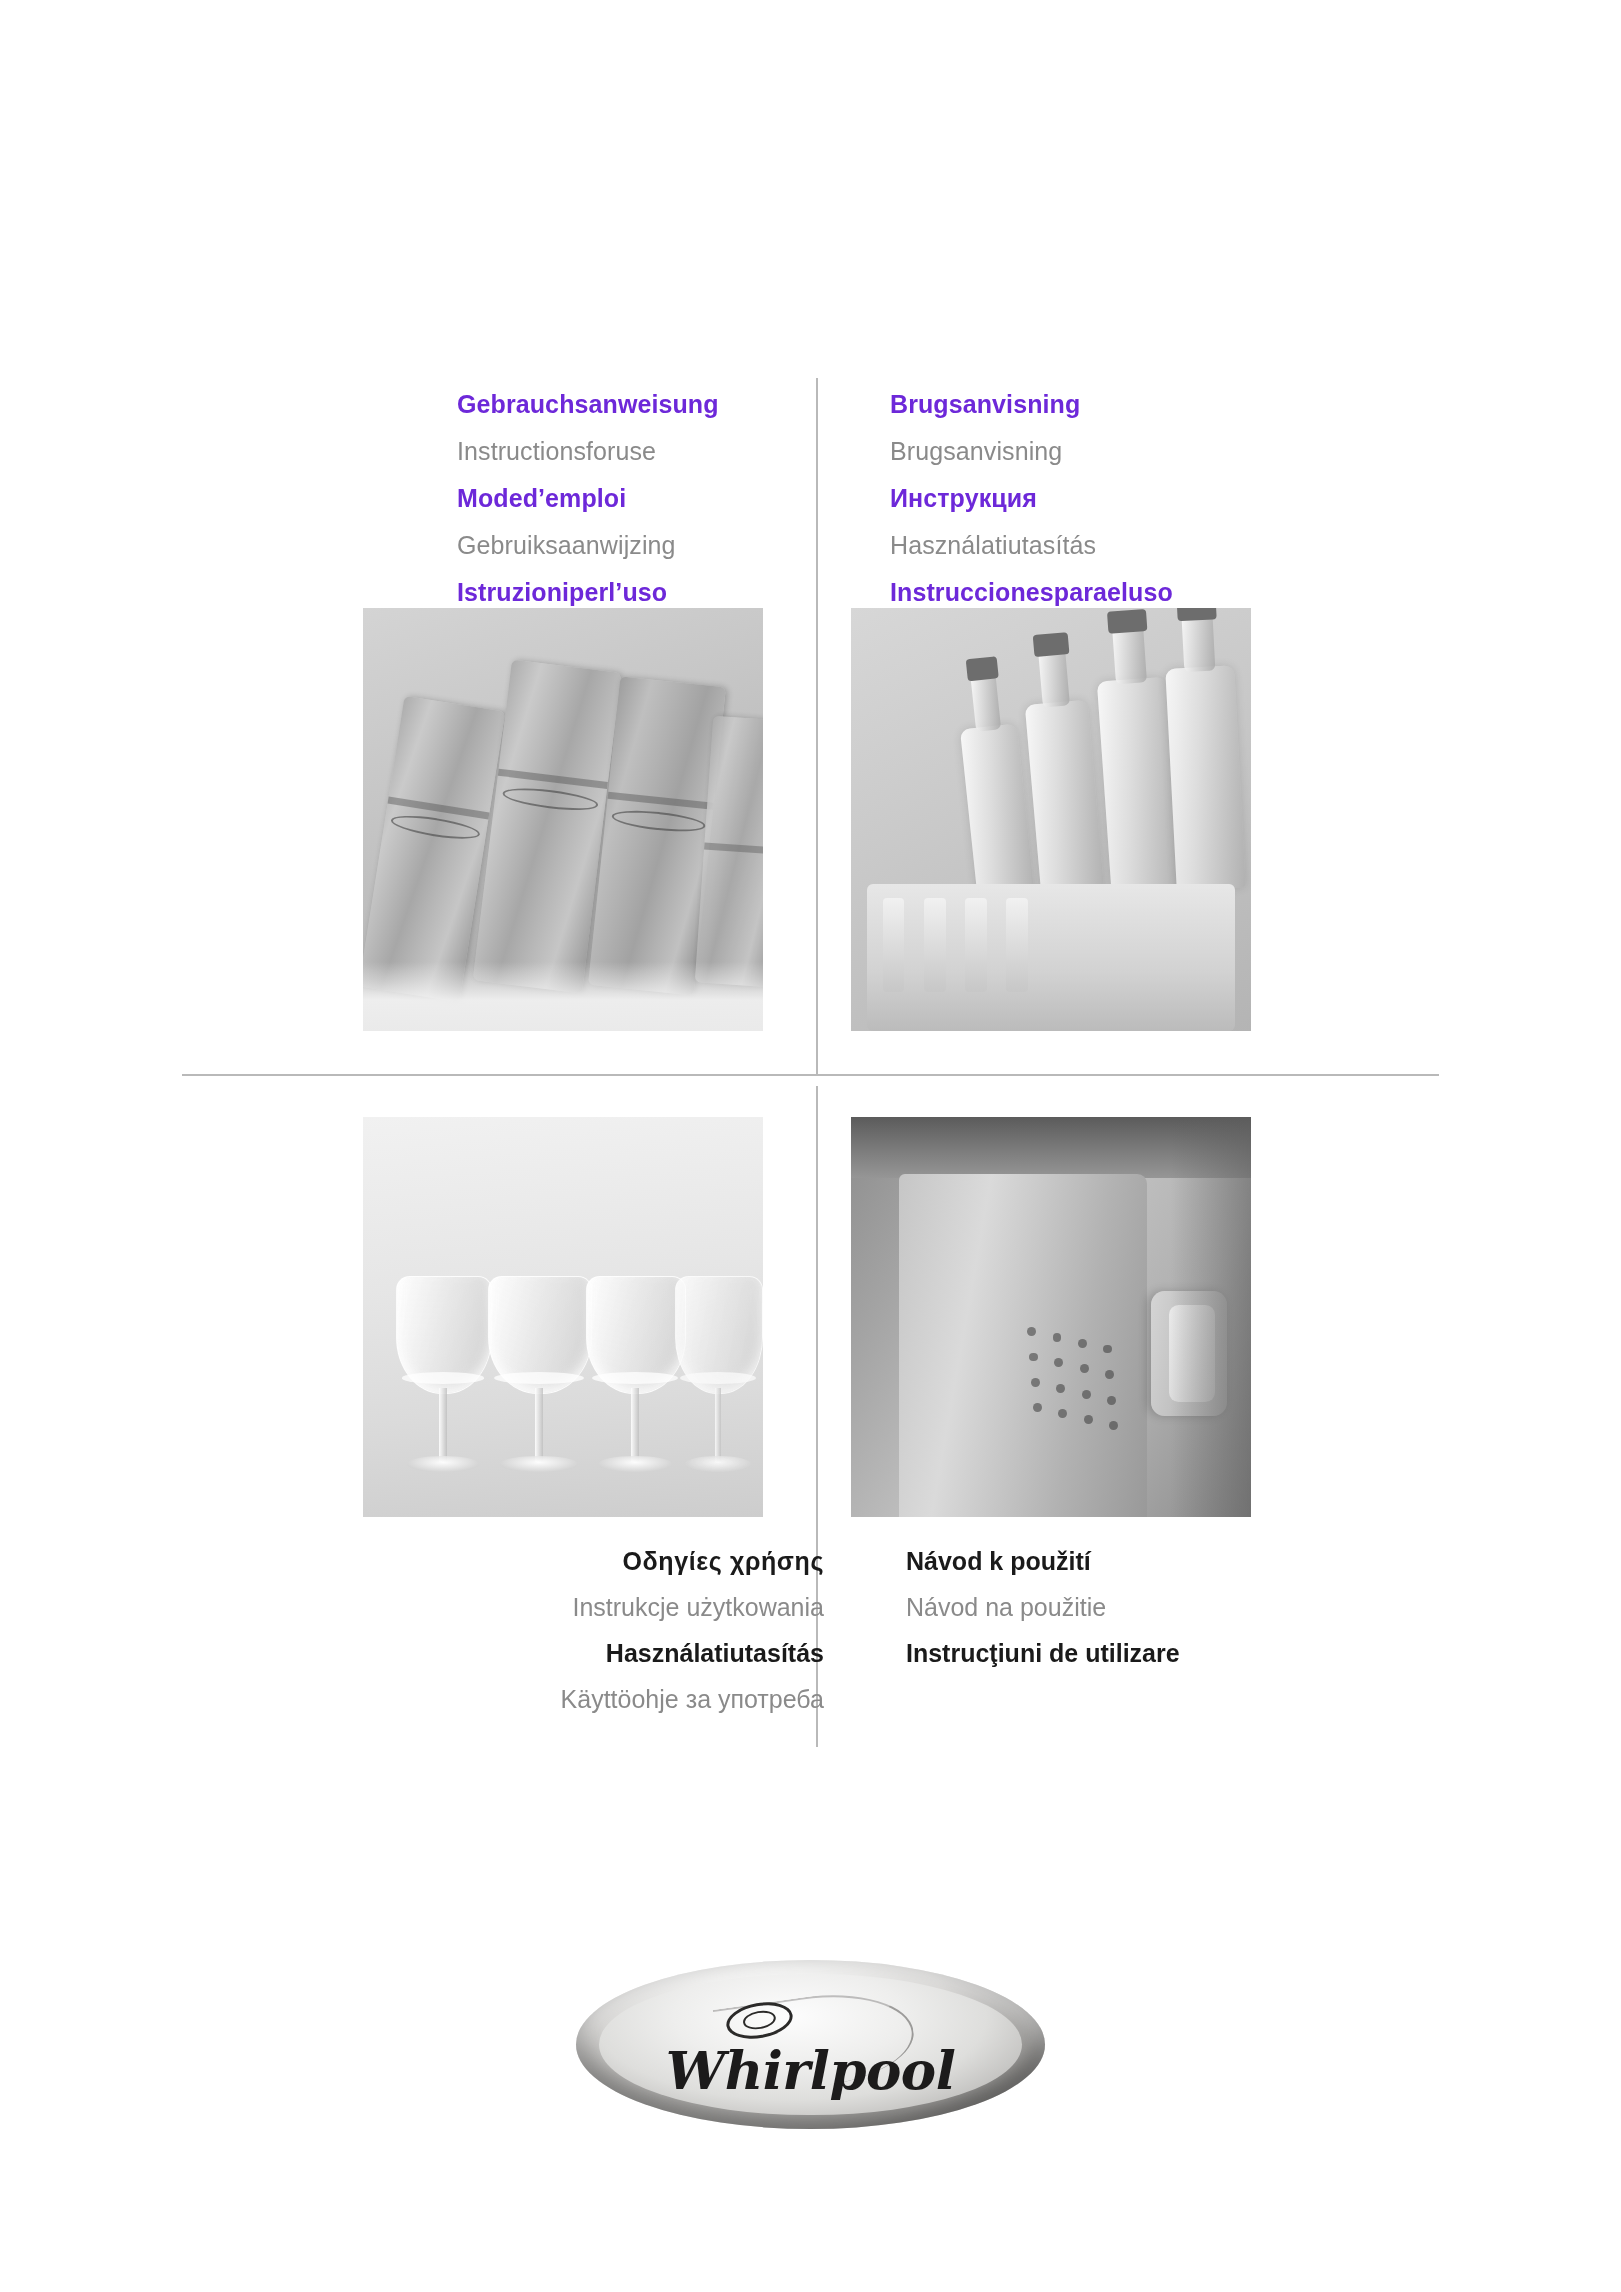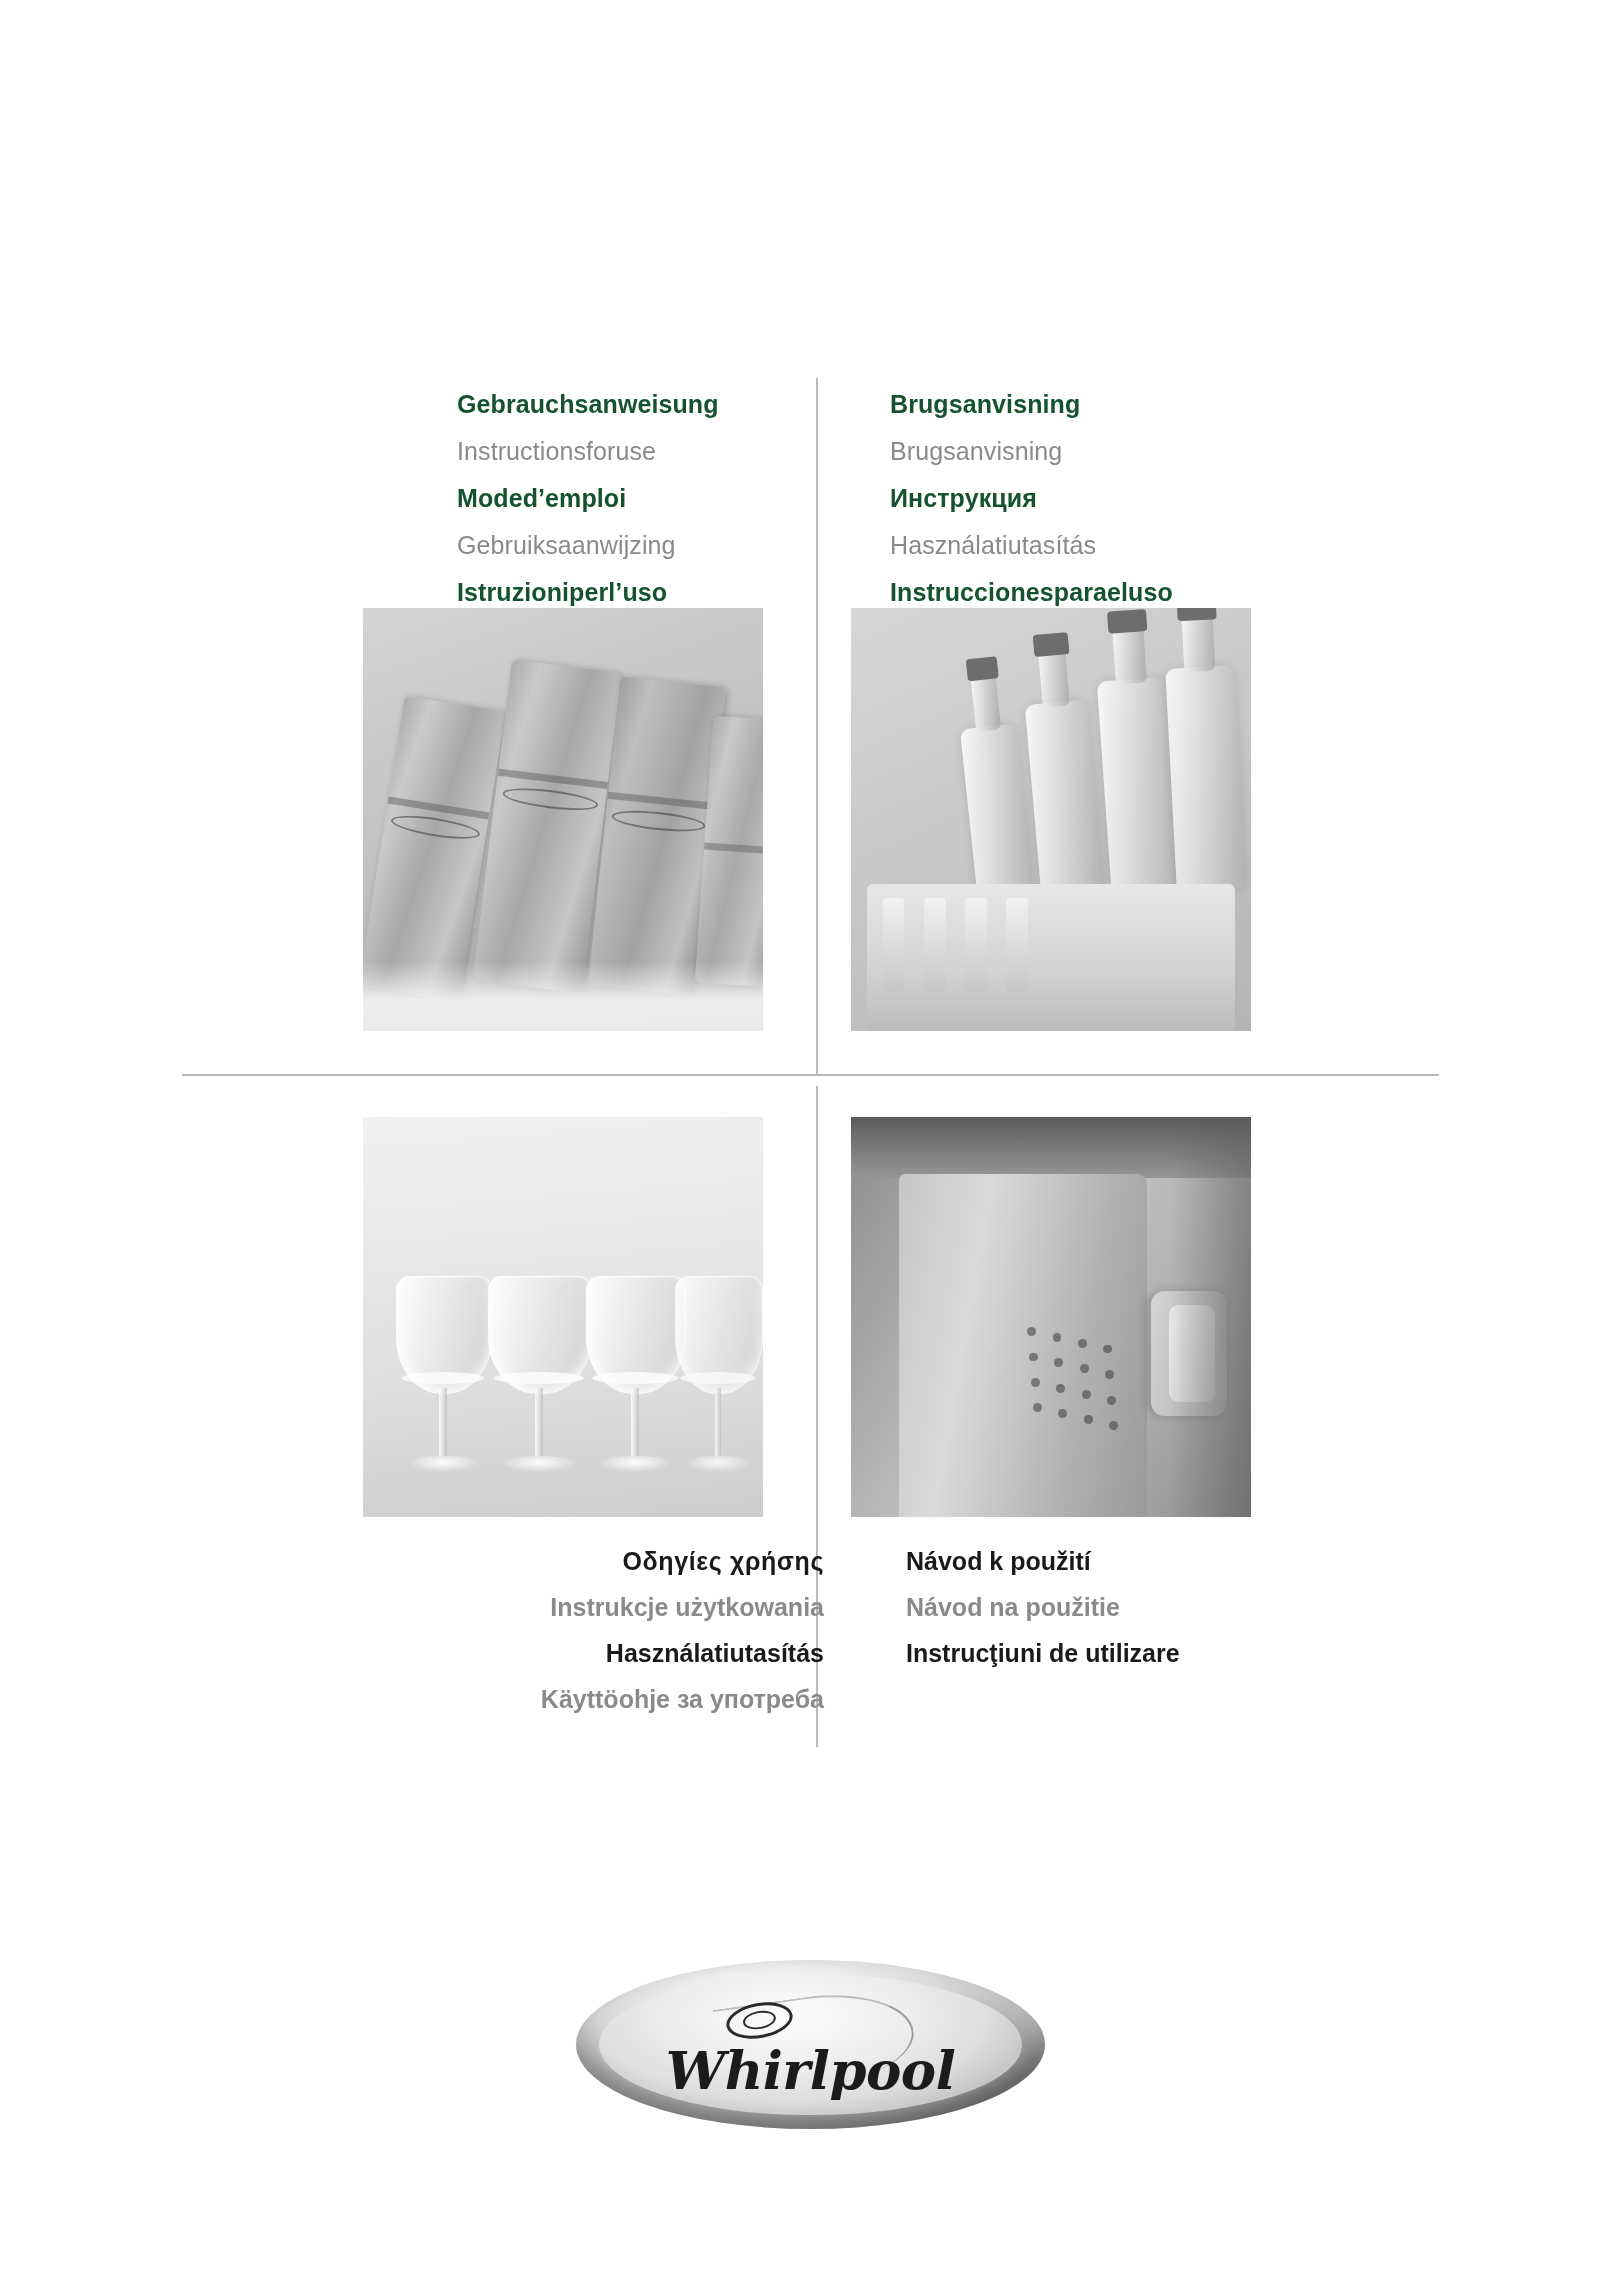--- a/index.html
+++ b/index.html
@@ -41,21 +41,21 @@
   .lang-col.right { padding-left: 35px; }
 
   .lang-line {
     font-size: 25px;
     line-height: 41px;
     letter-spacing: 0.1px;
     white-space: nowrap;
   }
   .lang-line.bold {
     font-weight: 700;
-    color: #14532d;
+    color: #6d28d9;
   }
   .lang-line.light {
     font-weight: 400;
     color: #8a8a8a;
   }
 
   
   .v-divider-top {
     position: absolute;
     left: 816px;
@@ -282,21 +282,21 @@
   .bottom-col.right {
     padding-left: 41px;
     text-align: left;
   }
   .b-line {
     font-size: 25px;
     line-height: 40px;
     white-space: nowrap;
   }
   .b-line.bold { font-weight: 700; color: #1a1a1a; }
-  .b-line.light { font-weight: 700; color: #8a8a8a; }
+  .b-line.light { font-weight: 400; color: #8a8a8a; }
   .b-line.spaced { letter-spacing: 0.6px; }
 
   
   .logo-wrap {
     position: absolute;
     left: 576px;
     top: 1960px;
     width: 469px;
     height: 169px;
   }

